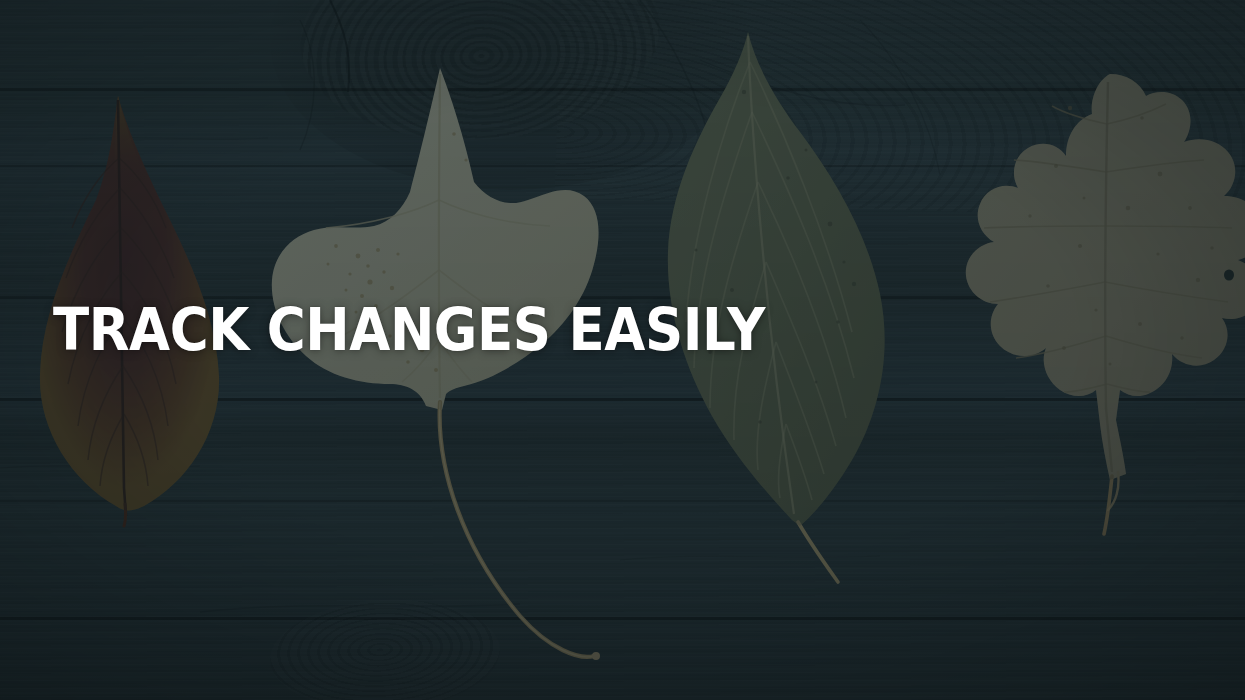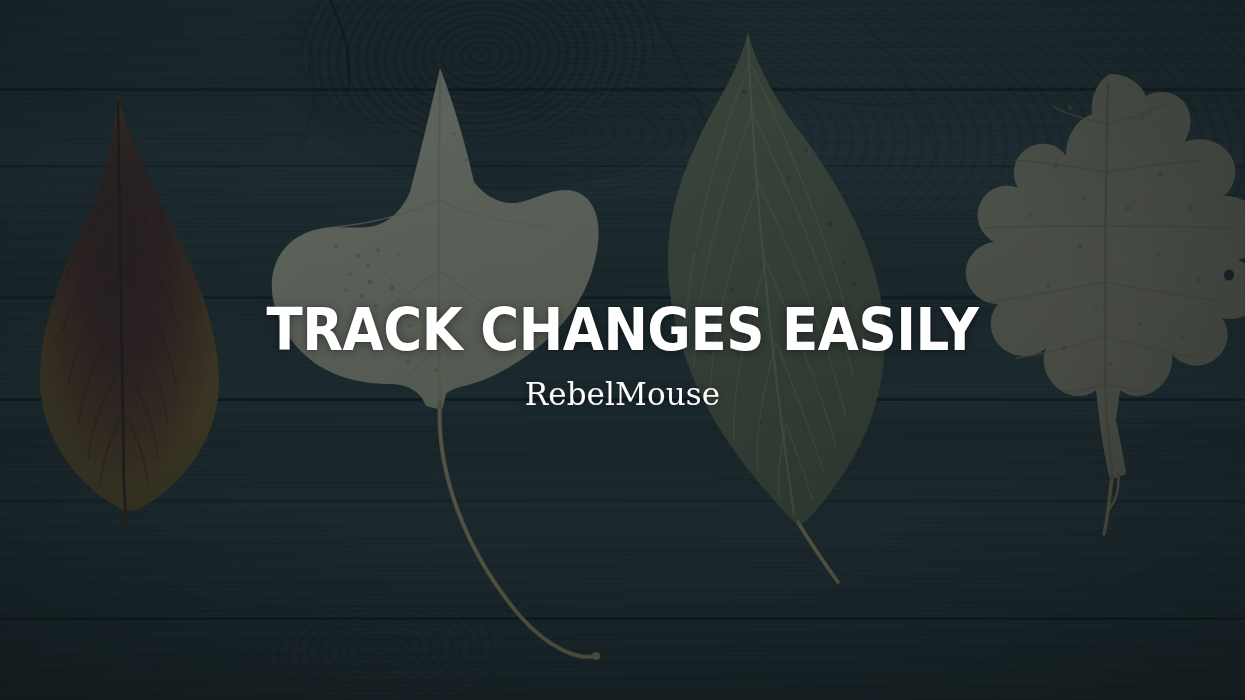--- a/index.html
+++ b/index.html
@@ -154,21 +154,21 @@
 
   
   .leaf-layer { position: absolute; inset: 0; }
   .leaf-layer svg { position: absolute; overflow: visible; }
 
   
   .text-block {
     position: absolute;
     left: 0; right: 0;
     top: 300px;
-    text-align: center;
+    text-align: left;
     z-index: 40;
   }
   .hero-title {
     margin: 0;
     color: #ffffff;
     font-family: "DejaVu Sans", sans-serif;
     font-weight: 700;
     font-size: 58px;
     line-height: 1.04;
     letter-spacing: -0.5px;
@@ -524,16 +524,15 @@
                C 106 88, 116 72, 132 66 C 130 50, 138 32, 150 26 Z" fill="#1d3139" opacity=".22"></path>
     </svg>
   </div>
 
   <div class="wash-teal"></div>
   <div class="vignette"></div>
   <div class="scrim"></div>
 
   <div class="text-block">
     <h1 class="hero-title">TRACK CHANGES EASILY</h1>
-    <p class="hero-subtitle">RebelMouse</p>
   </div>
 
 </div>
 
 </body></html>

